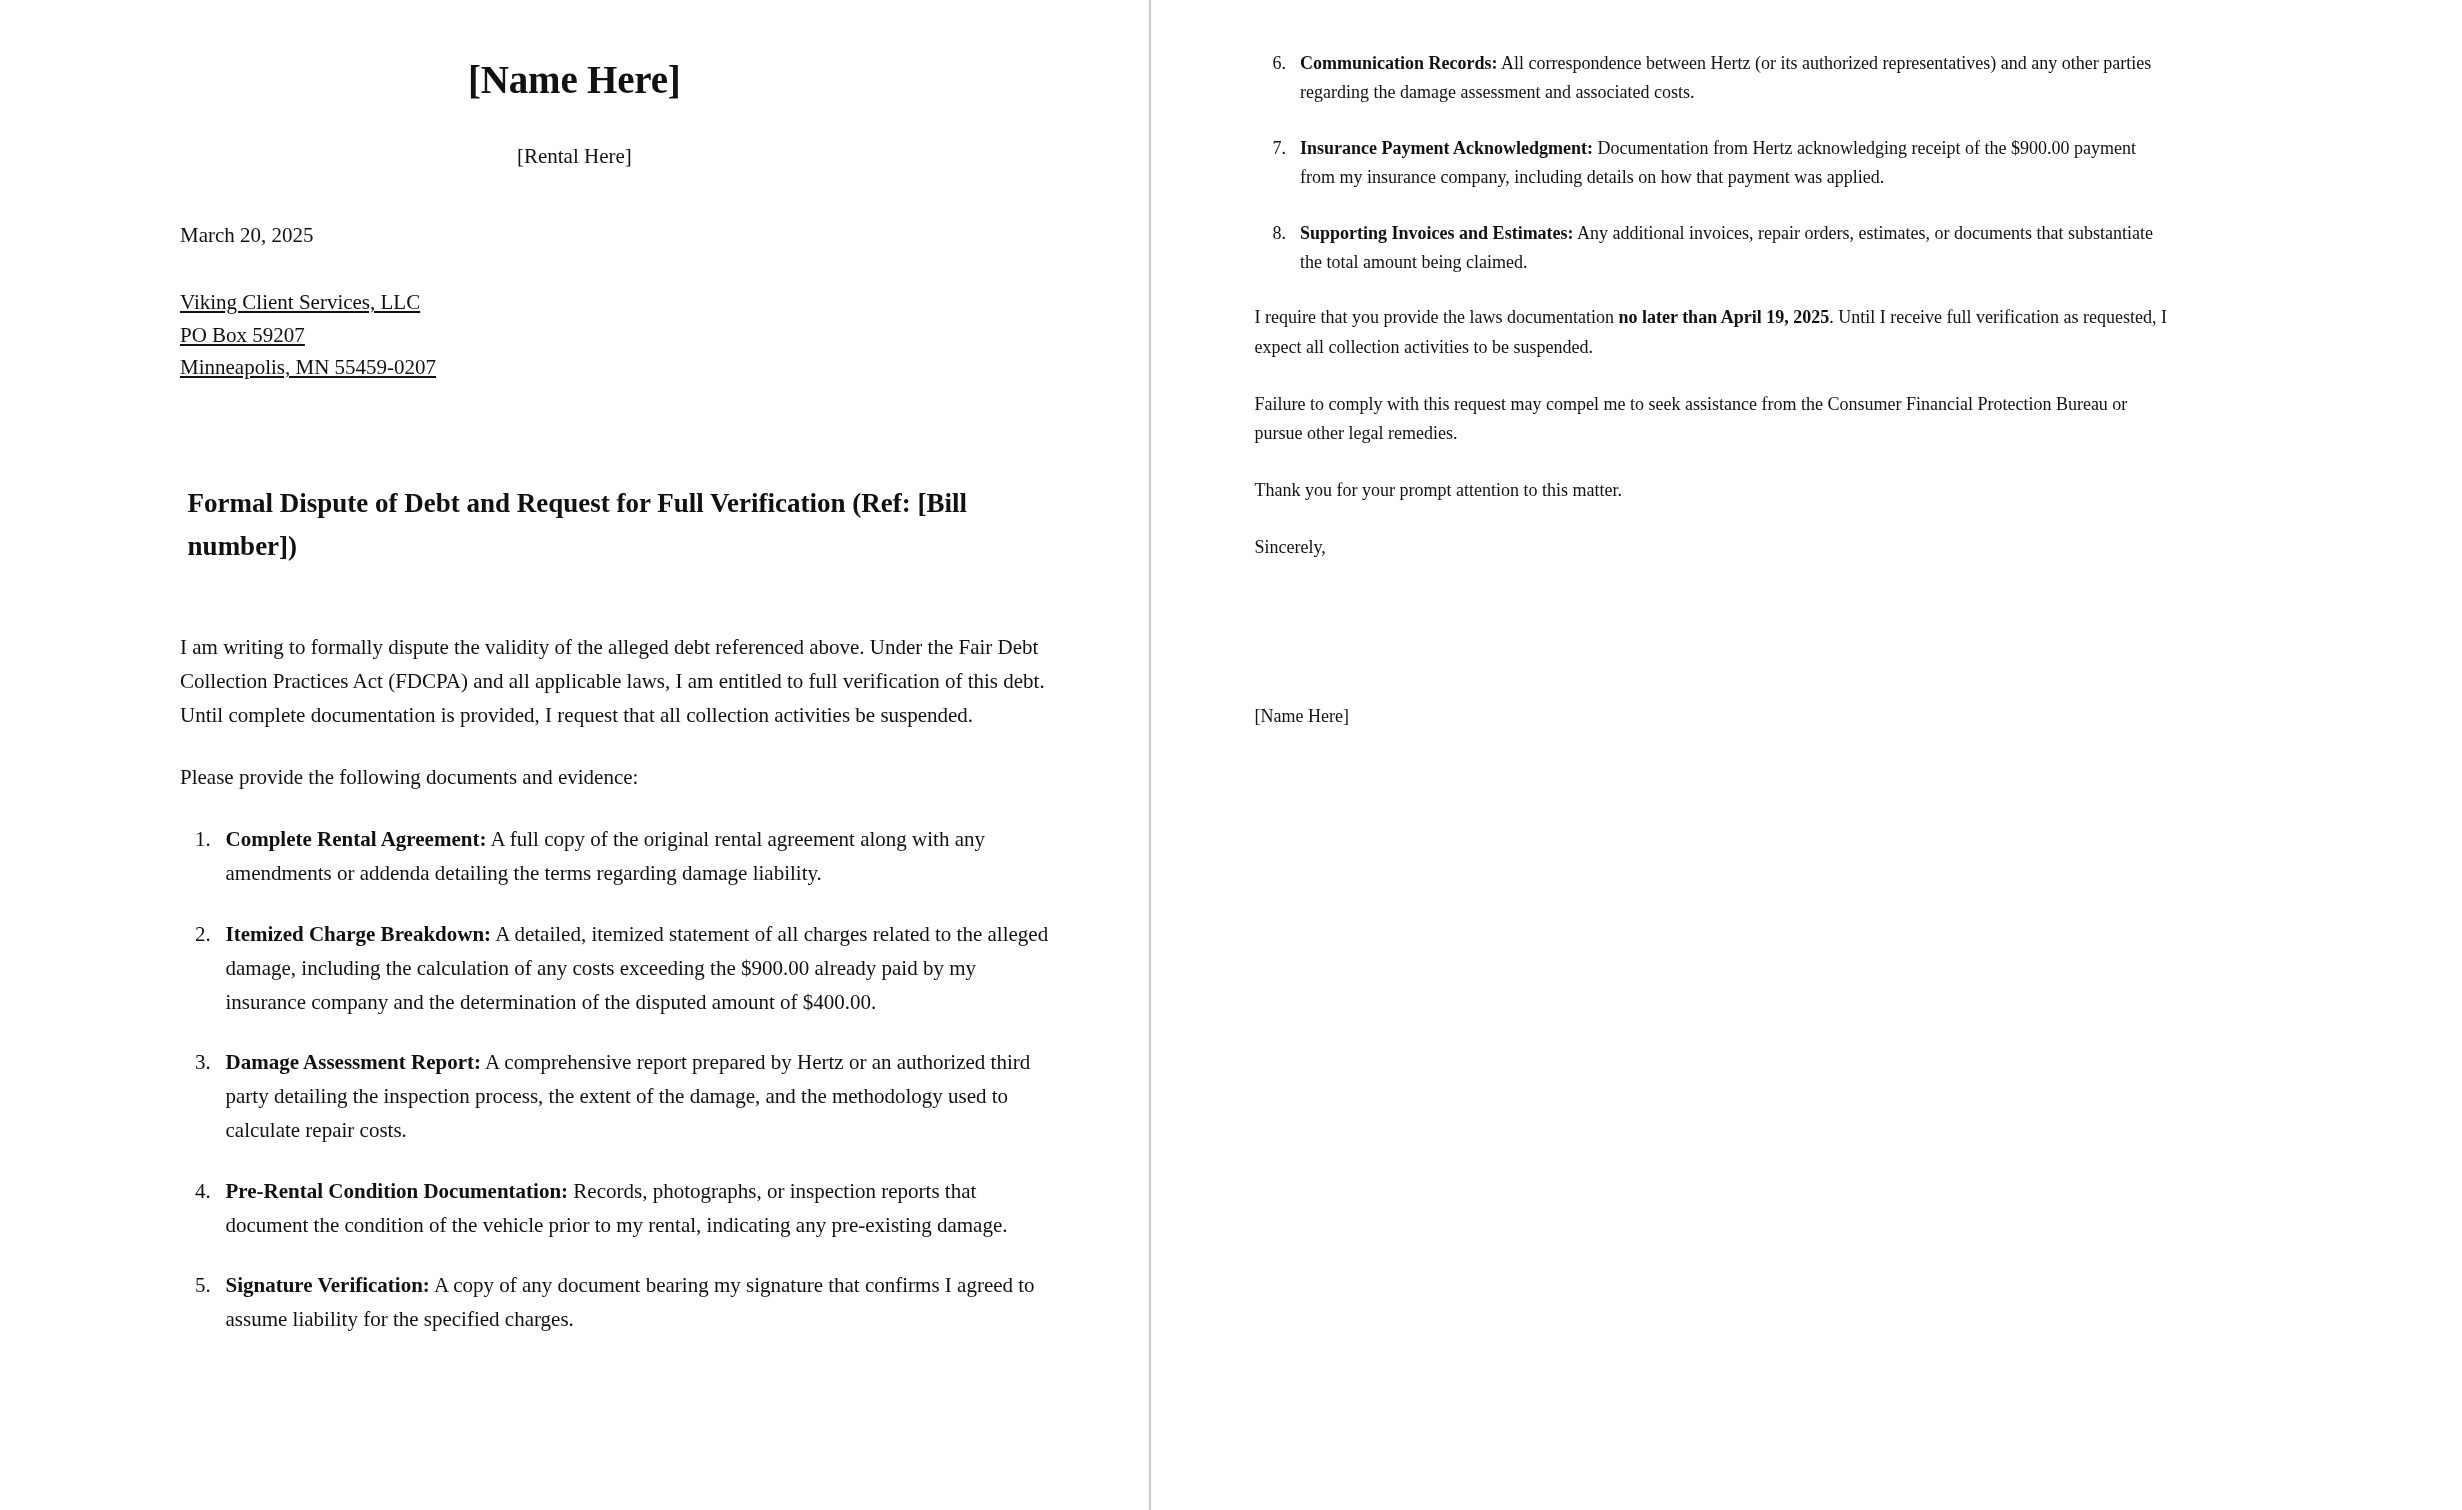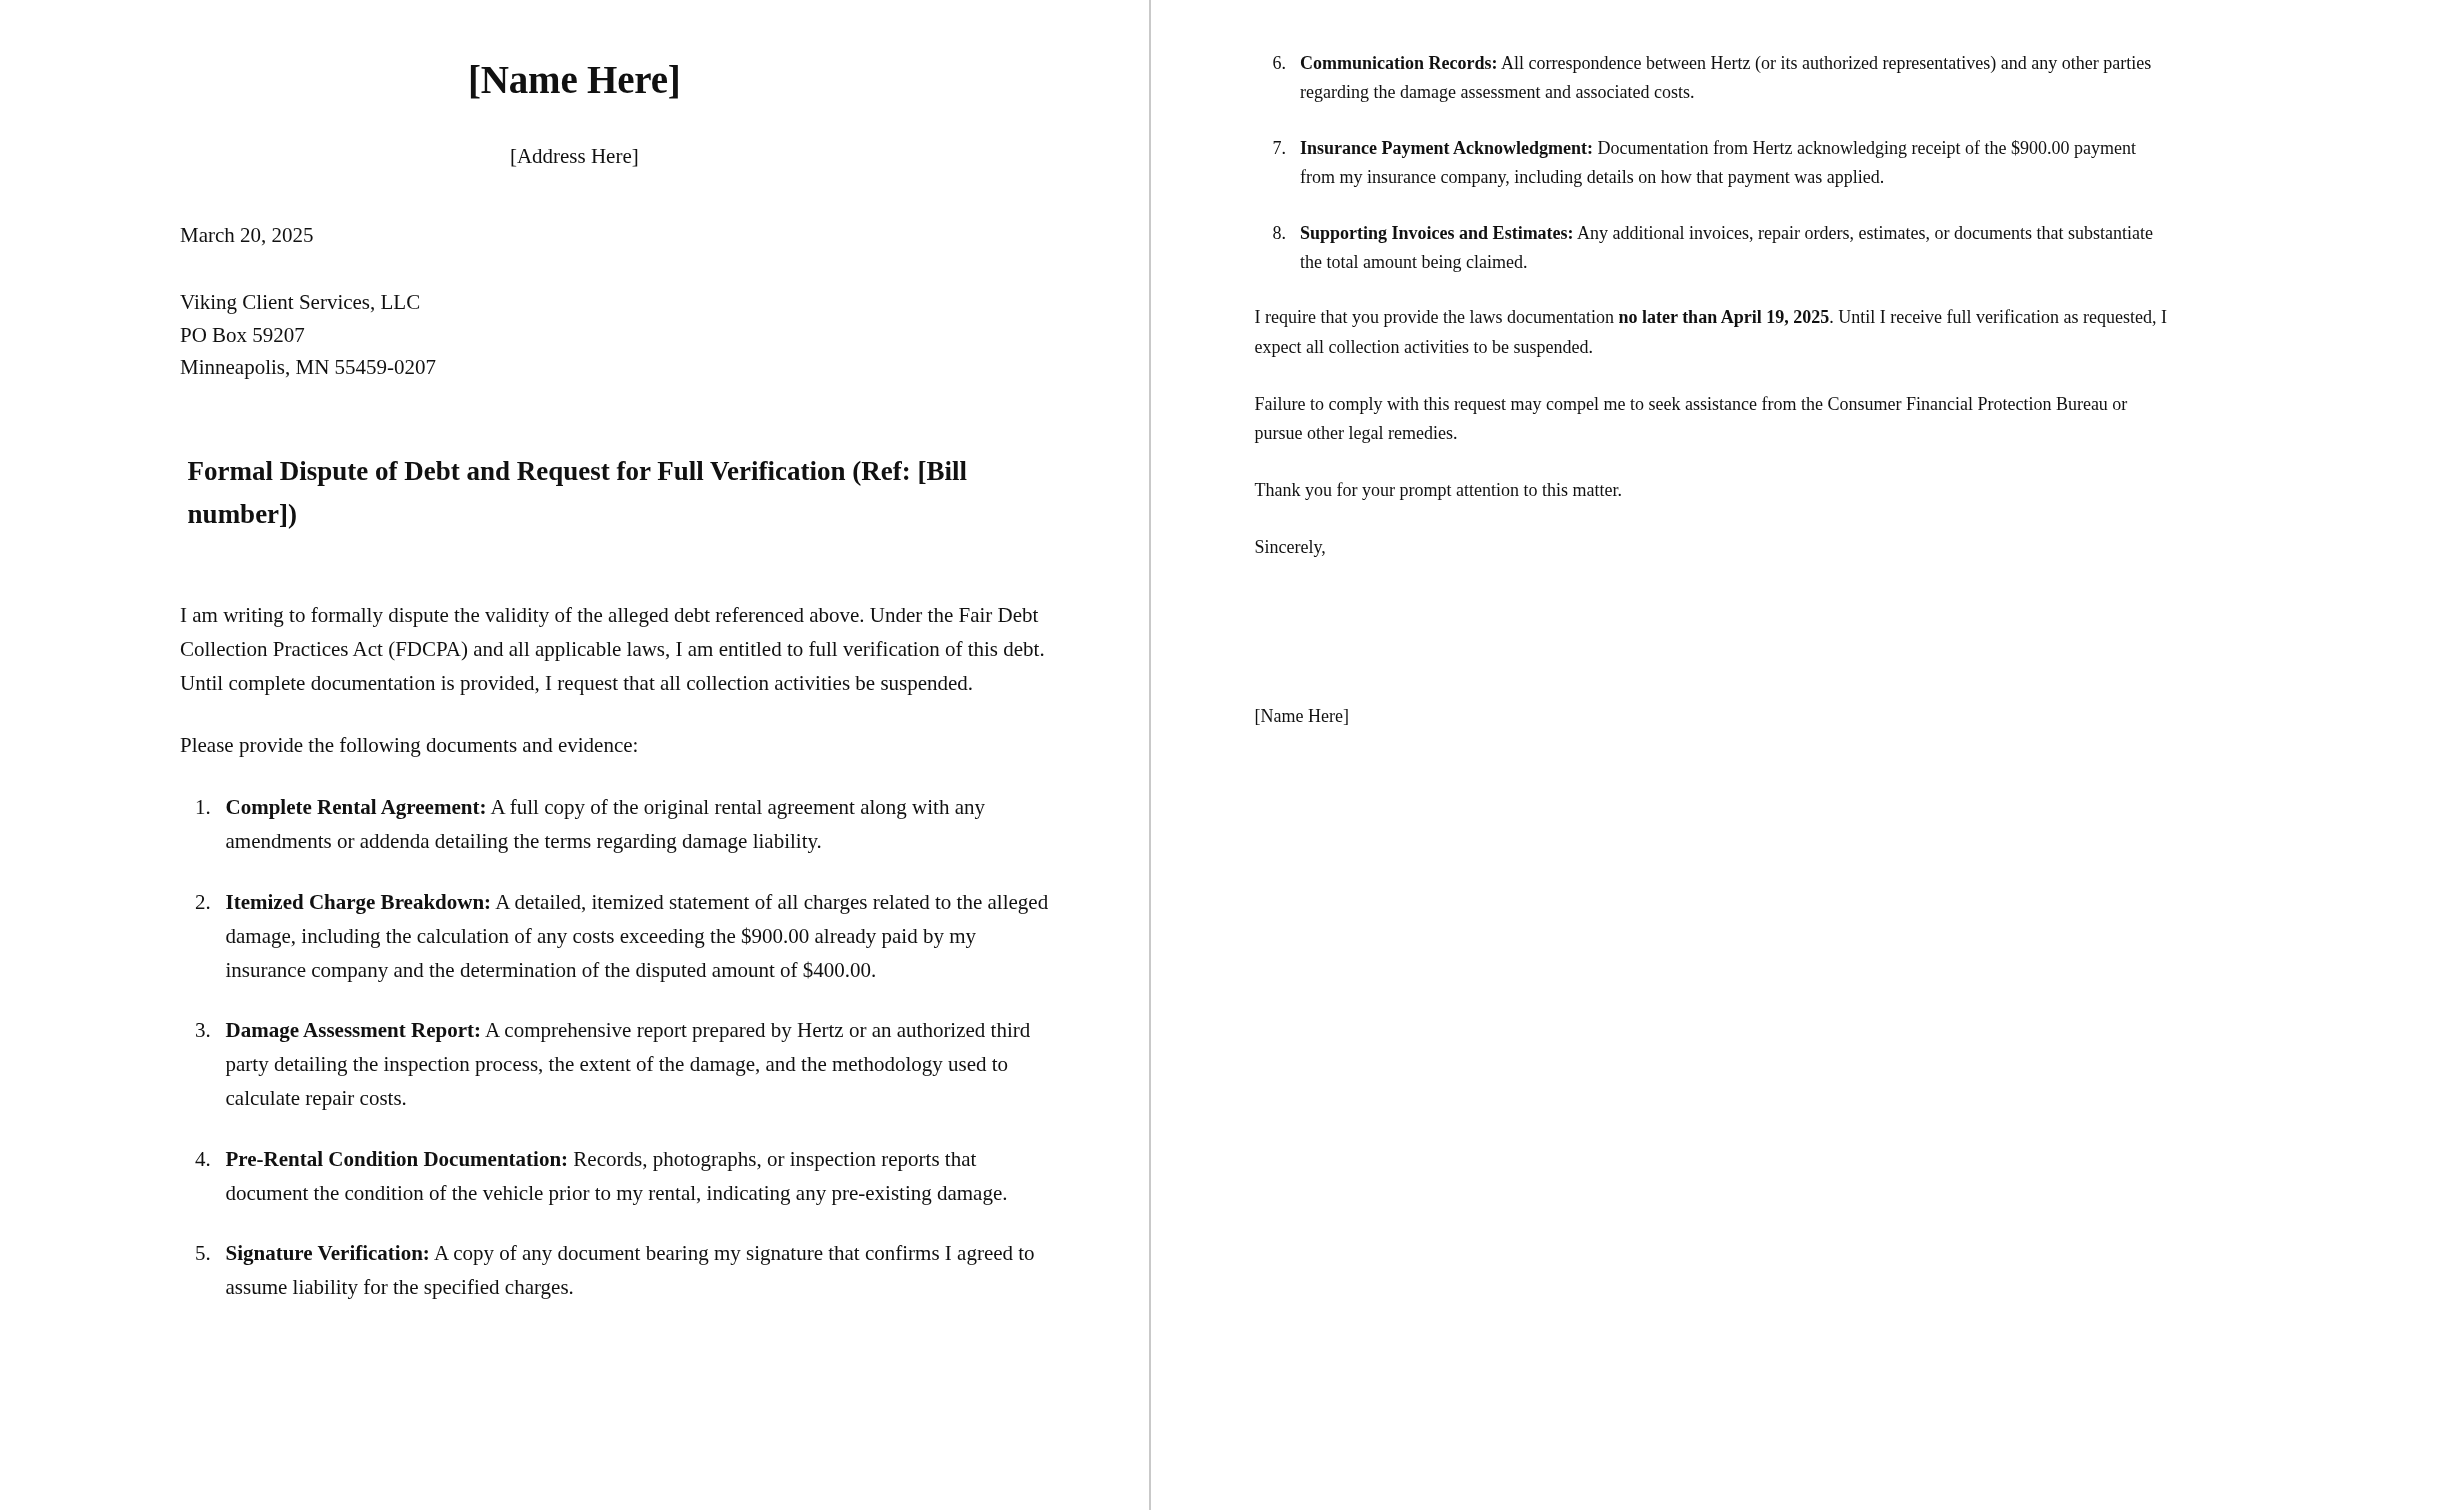--- a/index.html
+++ b/index.html
@@ -64,21 +64,22 @@
     padding-left: 180px;
     padding-right: 95px;
     margin-top: 49px;
     font-size: 21px;
     line-height: 1.62;
   }
   .date-line {
     margin: 0 0 34px 0;
   }
   .recipient {
-    margin: 0 0 66px 0;
+    margin: 0 0 98px 0;
+    text-decoration: underline;
   }
   .recipient div { line-height: 1.55; }
   .subject {
     font-weight: bold;
     font-size: 27px;
     margin: 0 0 61px 7.6px;
   }
   .salutation {
     margin: 0 0 32px 0;
   }
@@ -135,21 +136,21 @@
 </style>
 </head>
 <body>
 
 <div class="page">
 
   <div class="col col-left">
 
     <div class="letter-head">
       <div class="name-title">[Name Here]</div>
-      <div class="address-line">[Address Here]</div>
+      <div class="address-line">[Rental Here]</div>
     </div>
 
     <div class="body-left">
 
       <div class="date-line">March 20, 2025</div>
 
       <div class="recipient">
         <div>Viking Client Services, LLC</div>
         <div>PO Box 59207</div>
         <div>Minneapolis, MN 55459-0207</div>

